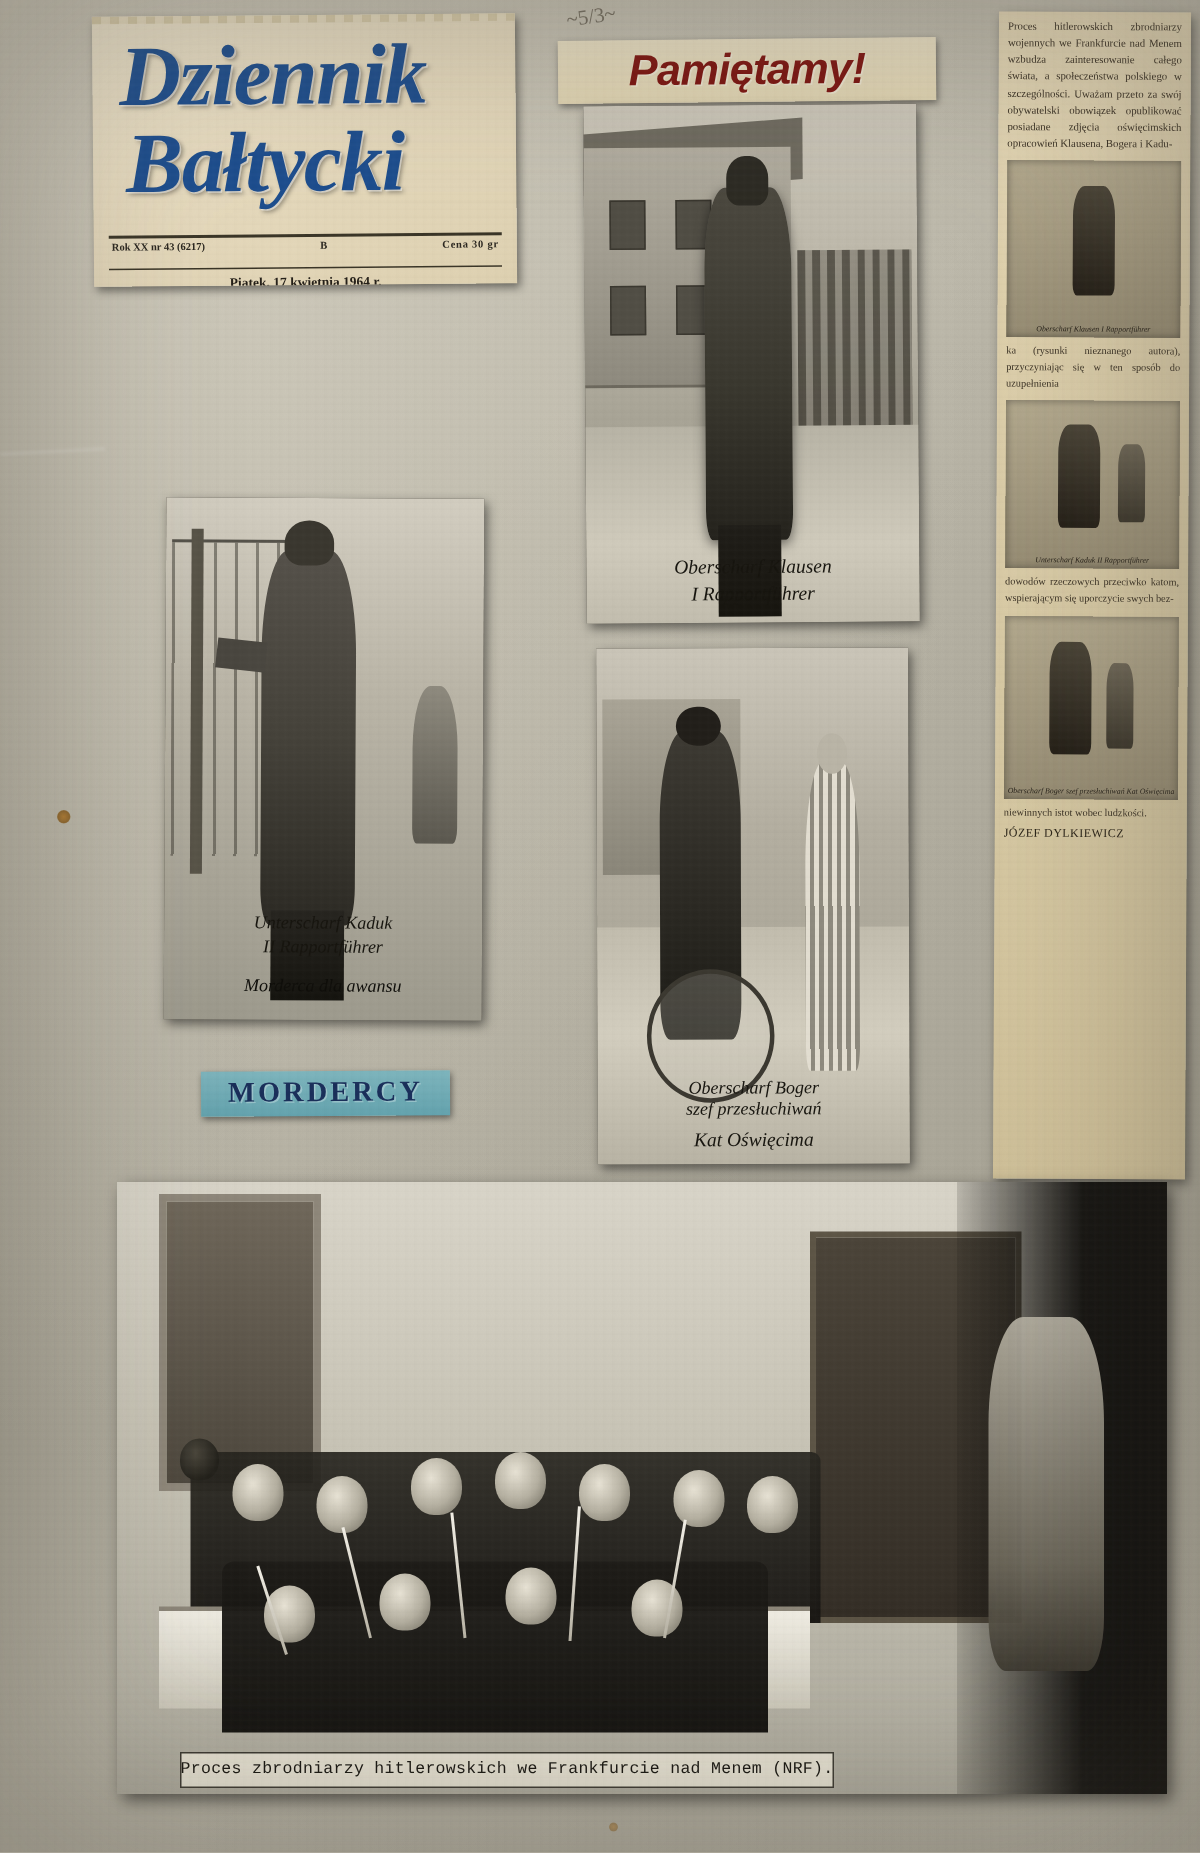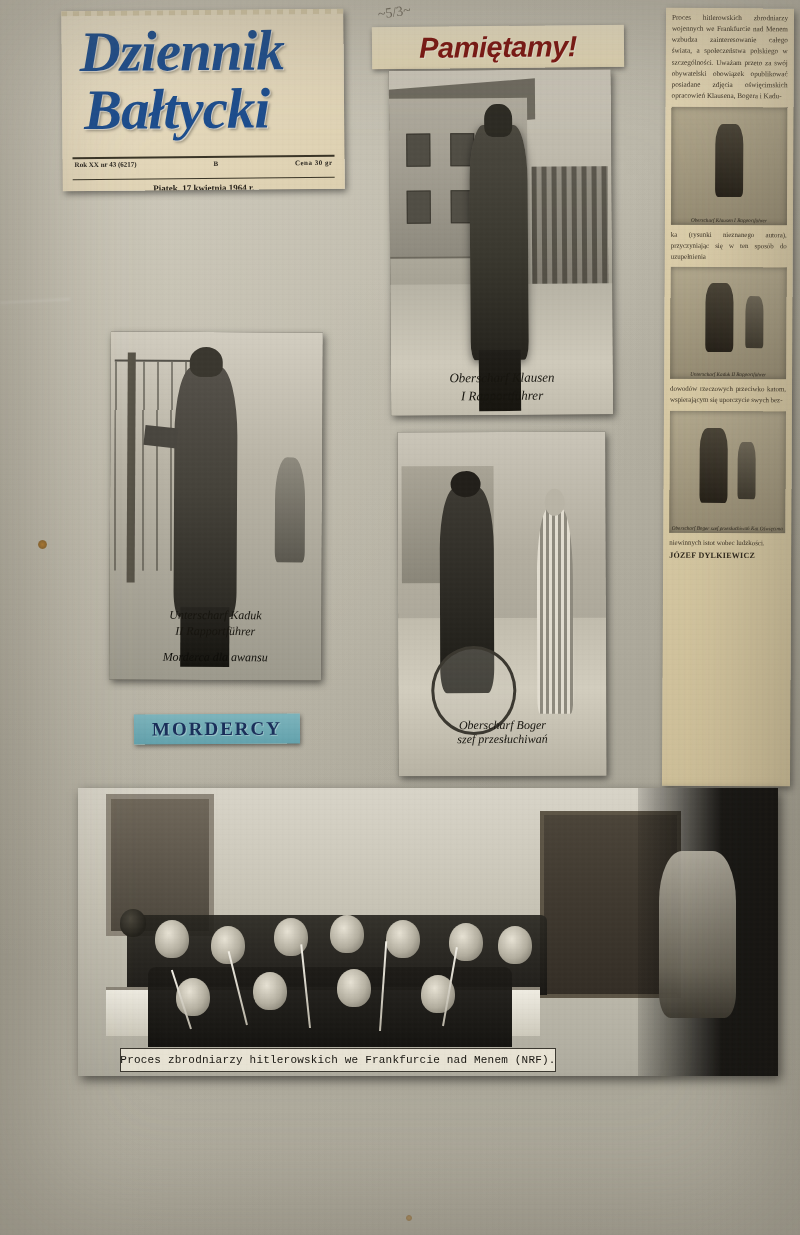--- a/index.html
+++ b/index.html
@@ -312,27 +312,27 @@
     background: linear-gradient(180deg,#6e6757,#3b362b);
     border-radius:30% 30% 10% 10%;
   }
   .col-photo .ccap {
     position:absolute; left:0; right:0; bottom:2px; text-align:center;
     font-family:"Liberation Serif", serif; font-size:5.2px; font-style:italic;
     color:#241f17;
   }
   .col-sig {
     font-family:"Liberation Serif", serif;
-    font-size: 8px; font-weight:bold; color:#2c2519;
+    font-size: 8px; font-weight:normal; color:#2c2519;
     letter-spacing:.3px; margin-top: 3px;
   }
 
   
   #courtroom {
-    position:absolute; left: 78px; top: 788px; width: 700px; height: 288px;
+    position:absolute; left: 78px; top: 788px; width: 700px; height: 408px;
     background: #1a1a17;
     box-shadow: 3px 4px 10px rgba(0,0,0,0.55);
     overflow:hidden;
   }
   #courtroom .wall {
     position:absolute; inset:0;
     background: linear-gradient(180deg,#d8d4c8 0%, #c8c4b6 40%, #aeab9e 100%);
   }
   #courtroom .door {
     position:absolute; left: 66%; top: 8%; width: 19%; height: 62%;
@@ -473,20 +473,21 @@
       <div class="prisoner">
         <div class="head"></div>
       </div>
       <div class="cyclist">
         <div class="head"></div>
       </div>
       <div class="wheel"></div>
     </div>
     <div class="cap cap1">Oberscharf Boger</div>
     <div class="cap cap2">szef przesłuchiwań</div>
+    <div class="cap cap3">Kat Oświęcima</div>
   </div>
 
   <div class="mordercy">
     <span>MORDERCY</span>
   </div>
 
   <div class="column">
     <p class="col-text" style="margin:0 0 4px 0;">Proces hitlerowskich zbrodniarzy wojennych we Frankfurcie nad Menem wzbudza zainteresowanie całego świata, a społeczeństwa polskiego w szczególności. Uważam przeto za swój obywatelski obowiązek opublikować posiadane zdjęcia oświęcimskich opracowień Klausena, Bogera i Kadu-</p>
 
     <div class="col-photo" style="height:118px;">

